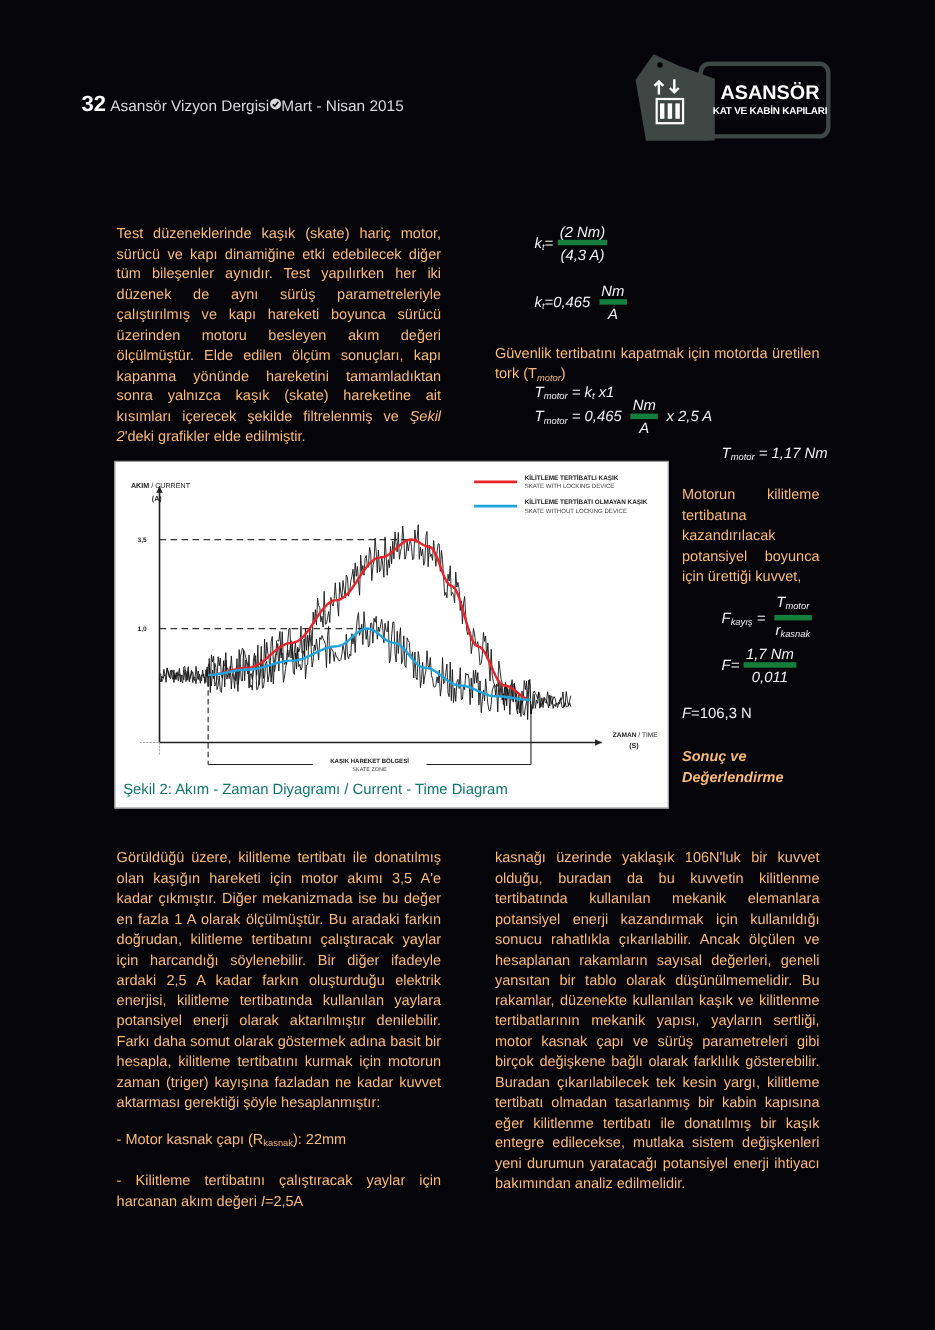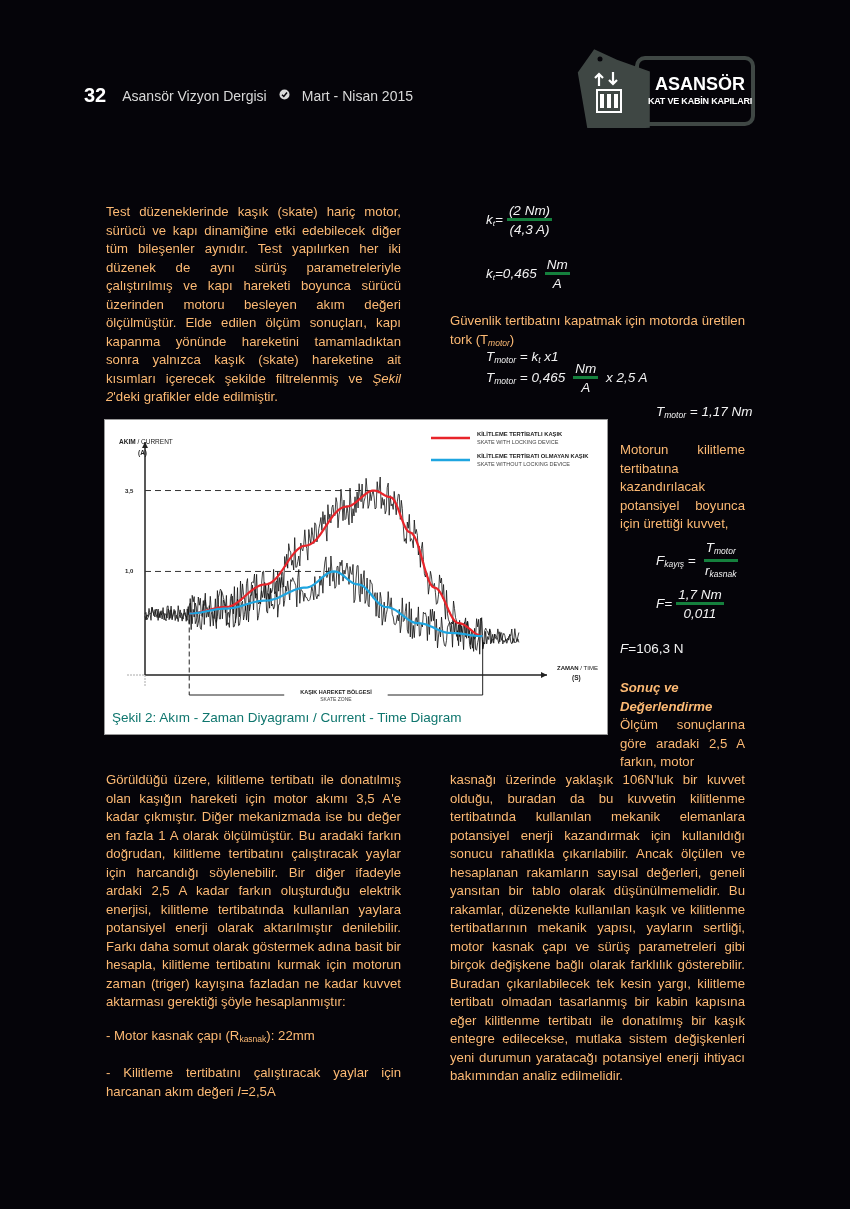--- a/index.html
+++ b/index.html
@@ -1,27 +1,27 @@
 <!DOCTYPE html>
 <html><head>
 <meta charset="utf-8">
 <style>
   html, body { margin:0; padding:0; }
   body { width:850px; height:1209px; background:#050409; color:#f2f2f2; position:relative; overflow:hidden;
          font-family:"Liberation Sans", sans-serif; }
   .abs { position:absolute; }
-  .header { left:84px; top:84px; font-size:14px; color:#d9d9d9; display:flex; align-items:center; gap:12px; }
+  .header { left:74px; top:84px; font-size:14px; color:#d9d9d9; display:flex; align-items:center; gap:0; }
   .header .pg { font-weight:bold; font-size:20px; color:#fff; margin-right:4px; }
   .header .sep { font-size:10px; }
   .badge { left:575px; top:44px; width:182px; height:84px; }
   .col { font-size:13.2px; line-height:18.5px; text-align:justify; color:#fdba74; }
   .it { font-style:italic; }
   .sub { font-size:8.5px; vertical-align:-2px; font-style:italic; }
   .frac { display:inline-flex; flex-direction:column; align-items:center; vertical-align:middle; font-style:italic; margin:0 4px; }
-  .frac .n { border-bottom:3px solid #15803d; padding:0 2px; line-height:15px; }
+  .frac .n { border-bottom:5px solid #15803d; padding:0 2px; line-height:15px; }
   .frac .d { line-height:17px; }
   .formula { font-style:italic; font-size:13.5px;margin-left:36px; }
   .figure { left:104px; top:419px; width:504px; height:316px; background:#fff; border:1px solid #999; box-sizing:border-box; }
   .figure svg { position:absolute; left:0; top:0; }
   .caption { position:absolute; left:7px; top:290px; font-size:13.5px; color:#0f766e; }
   .sonuc-title { font-weight:bold; font-style:italic; }
 </style>
 </head>
 <body>
 
@@ -97,21 +97,20 @@
       <span class="d">0,011</span>
     </span>
 </div>
 <div class="abs" style="left:620px;top:641px;font-size:13.5px;">
   <span class="it">F</span><span>=106,3 N</span>
 </div>
 
 <div class="abs col" style="left:620px;top:679px;width:125px;">
   <div class="sonuc-title">Sonuç ve</div>
   <div class="sonuc-title">Değerlendirme</div>
-  <div>Ölçüm sonuçlarına göre aradaki 2,5 A farkın, motor</div>
 </div>
 <div class="abs col" style="left:450px;top:771px;width:295px;">kasnağı üzerinde yaklaşık 106N'luk bir kuvvet olduğu, buradan da bu kuvvetin kilitlenme tertibatında kullanılan mekanik elemanlara potansiyel enerji kazandırmak için kullanıldığı sonucu rahatlıkla çıkarılabilir. Ancak ölçülen ve hesaplanan rakamların sayısal değerleri, geneli yansıtan bir tablo olarak düşünülmemelidir. Bu rakamlar, düzenekte kullanılan kaşık ve kilitlenme tertibatlarının mekanik yapısı, yayların sertliği, motor kasnak çapı ve sürüş parametreleri gibi birçok değişkene bağlı olarak farklılık gösterebilir. Buradan çıkarılabilecek tek kesin yargı, kilitleme tertibatı olmadan tasarlanmış bir kabin kapısına eğer kilitlenme tertibatı ile donatılmış bir kaşık entegre edilecekse, mutlaka sistem değişkenleri yeni durumun yaratacağı potansiyel enerji ihtiyacı bakımından analiz edilmelidir.</div>
 
 <div class="abs figure">
   <svg id="chart" width="502" height="285" viewBox="0 0 502 285">
       <line x1="40" y1="255" x2="40" y2="22" stroke="#222" stroke-width="1.5"></line>
       <path d="M37 28 L40 22 L43 28Z" fill="#222"></path>
       <line x1="40" y1="255" x2="442" y2="255" stroke="#222" stroke-width="1.5"></line>
       <path d="M436 252 L442 255 L436 258Z" fill="#222"></path>
       <line x1="22" y1="255" x2="40" y2="255" stroke="#aaa" stroke-width="1" stroke-dasharray="2 1"></line>

